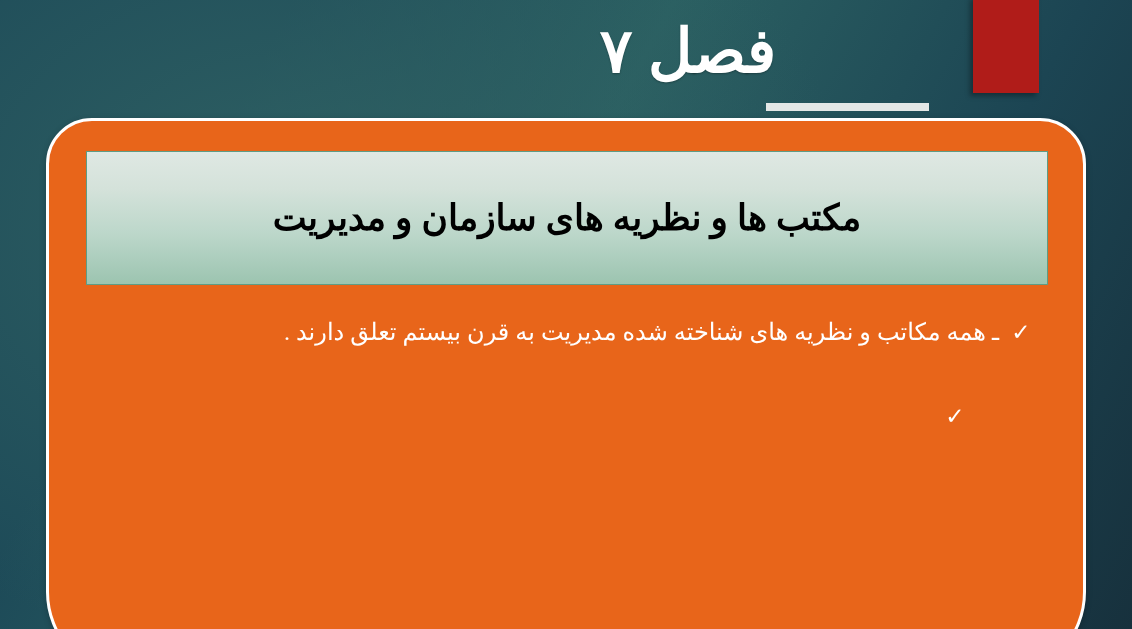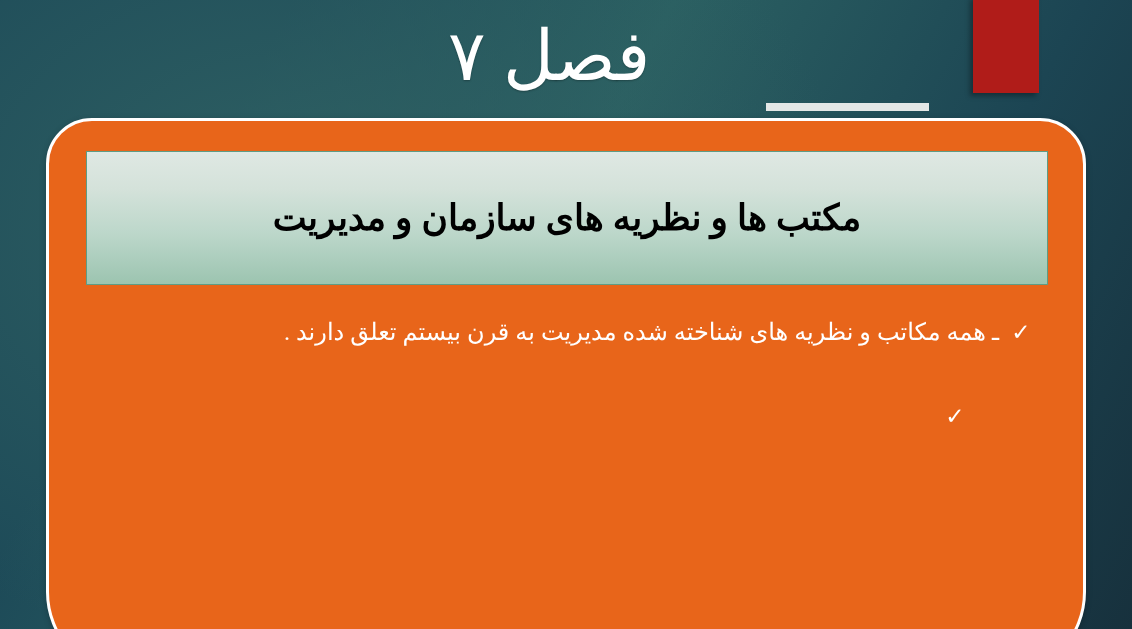--- a/index.html
+++ b/index.html
@@ -29,25 +29,25 @@
     background: #b01c19;
     box-shadow: -3px 3px 5px rgba(0,0,0,0.35);
   }
 
   
   #chapter-title {
     position: absolute;
     right: 204px;
     top: 20px;
     width: 480px;
-    text-align: left;
+    text-align: center;
     direction: rtl;
     color: #ffffff;
-    font-size: 70px;
-    font-weight: normal;
+    font-size: 61px;
+    font-weight: bold;
     line-height: 1.05;
     letter-spacing: 1px;
     text-shadow: 0 1px 2px rgba(0,0,0,0.28);
     white-space: nowrap;
   }
 
   #title-underline {
     position: absolute;
     left: 766px;
     top: 103px;

